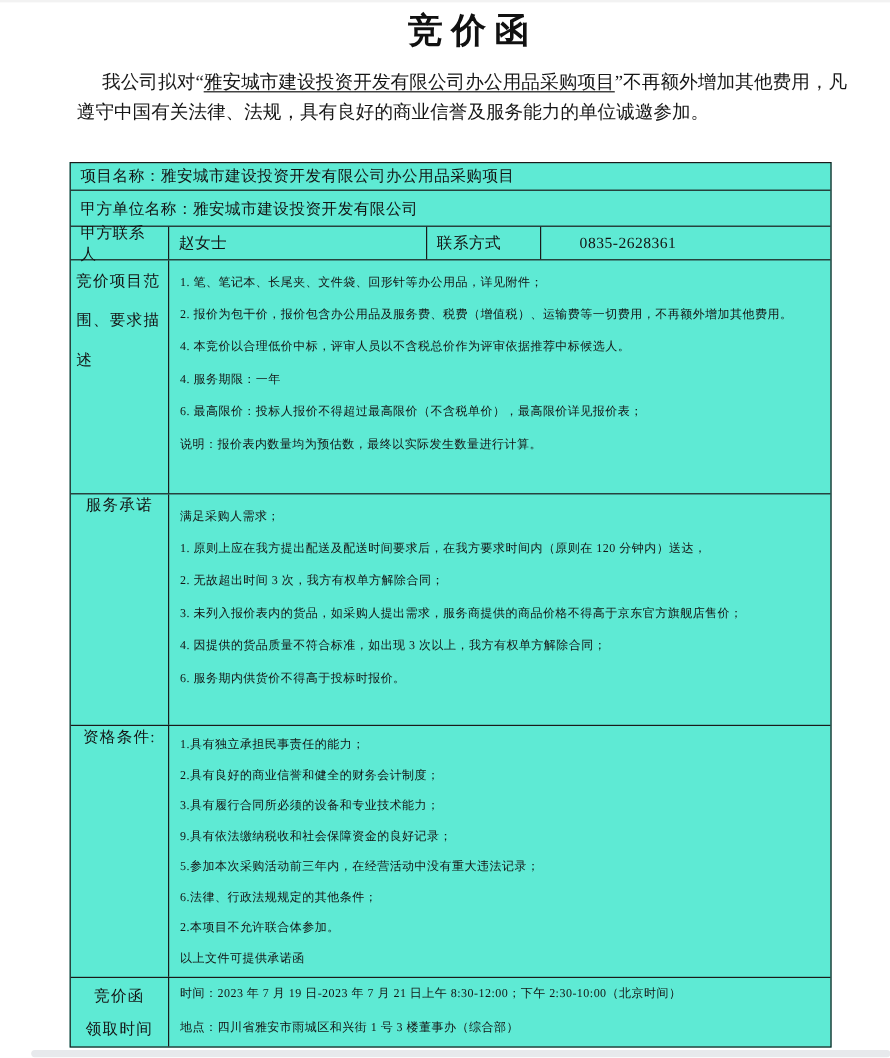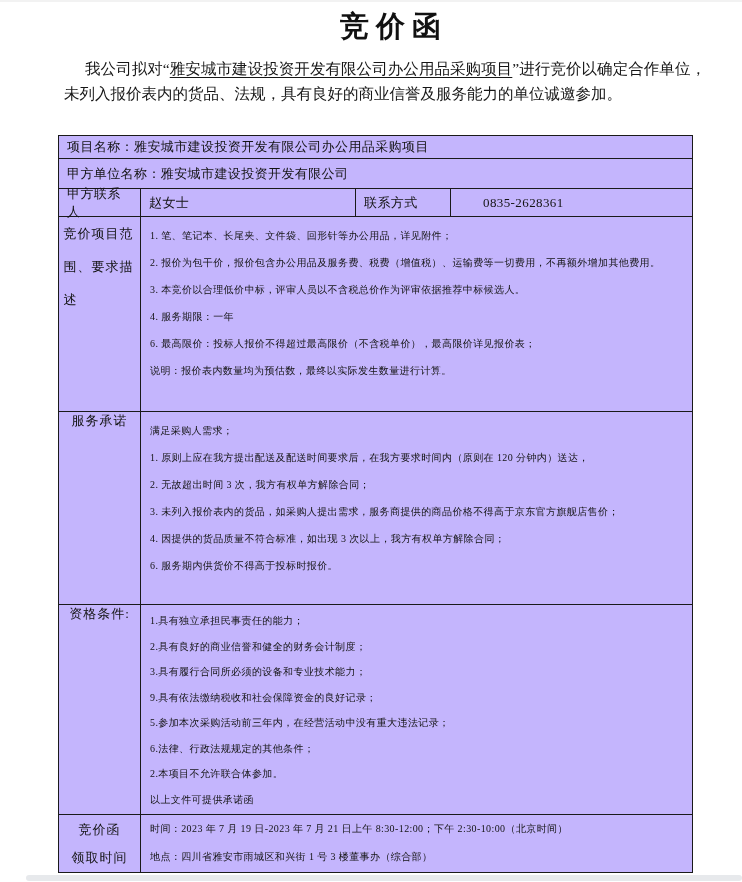--- a/index.html
+++ b/index.html
@@ -30,21 +30,21 @@
     text-indent:21px;
     color:#161616;
   }
   .intro .uline { text-decoration:underline; text-underline-offset:3px;margin-top:16px; }
 
   .doc-table {
     position:absolute;
     left:58px; top:135px;
     width:635px;
     border:1.5px solid #1a1a1a;
-    background:#c4b5fd;
+    background:#5eead4;
   }
   .t-row { display:flex; border-bottom:1px solid #1a1a1a; width:100%; }
   .t-row:last-child { border-bottom:none; }
 
   .full-cell {
     flex:1; display:flex; align-items:center;
     padding:0 8px;
     font-size:13px; letter-spacing:0.4px; color:#141414;
   }
   .r1 { height:23px; }
@@ -100,21 +100,21 @@
     border-radius:3px;
   }
 </style>
 </head>
 <body>
 
 <div class="top-edge"></div>
 
 <h1 class="doc-title">竞价函</h1>
 
-<p class="intro"><span>我公司拟对“</span><span class="uline">雅安城市建设投资开发有限公司办公用品采购项目</span><span>”进行竞价以确定合作单位，未列入报价表内的货品、法规，具有良好的商业信誉及服务能力的单位诚邀参加。</span></p>
+<p class="intro"><span>我公司拟对“</span><span class="uline">雅安城市建设投资开发有限公司办公用品采购项目</span><span>”不再额外增加其他费用，凡遵守中国有关法律、法规，具有良好的商业信誉及服务能力的单位诚邀参加。</span></p>
 
 <div class="doc-table">
 
   <div class="t-row r1">
     <div class="full-cell">项目名称：雅安城市建设投资开发有限公司办公用品采购项目</div>
   </div>
 
   <div class="t-row r2">
     <div class="full-cell">甲方单位名称：雅安城市建设投资开发有限公司</div>
   </div>
@@ -126,21 +126,21 @@
     <div class="c-cell w-phone">0835-2628361</div>
   </div>
 
   <div class="t-row sect-row scope-row">
     <div class="label-cell">
       <div class="label-inner">竞价项目范围、要求描述</div>
     </div>
     <div class="content-cell">
       <div>1. 笔、笔记本、长尾夹、文件袋、回形针等办公用品，详见附件；</div>
       <div>2. 报价为包干价，报价包含办公用品及服务费、税费（增值税）、运输费等一切费用，不再额外增加其他费用。</div>
-      <div>3. 本竞价以合理低价中标，评审人员以不含税总价作为评审依据推荐中标候选人。</div>
+      <div>4. 本竞价以合理低价中标，评审人员以不含税总价作为评审依据推荐中标候选人。</div>
       <div>4. 服务期限：一年</div>
       <div>6. 最高限价：投标人报价不得超过最高限价（不含税单价），最高限价详见报价表；</div>
       <div>说明：报价表内数量均为预估数，最终以实际发生数量进行计算。</div>
     </div>
   </div>
 
   <div class="t-row sect-row service-row">
     <div class="label-cell">
       <div class="label-center">服务承诺</div>
     </div>

